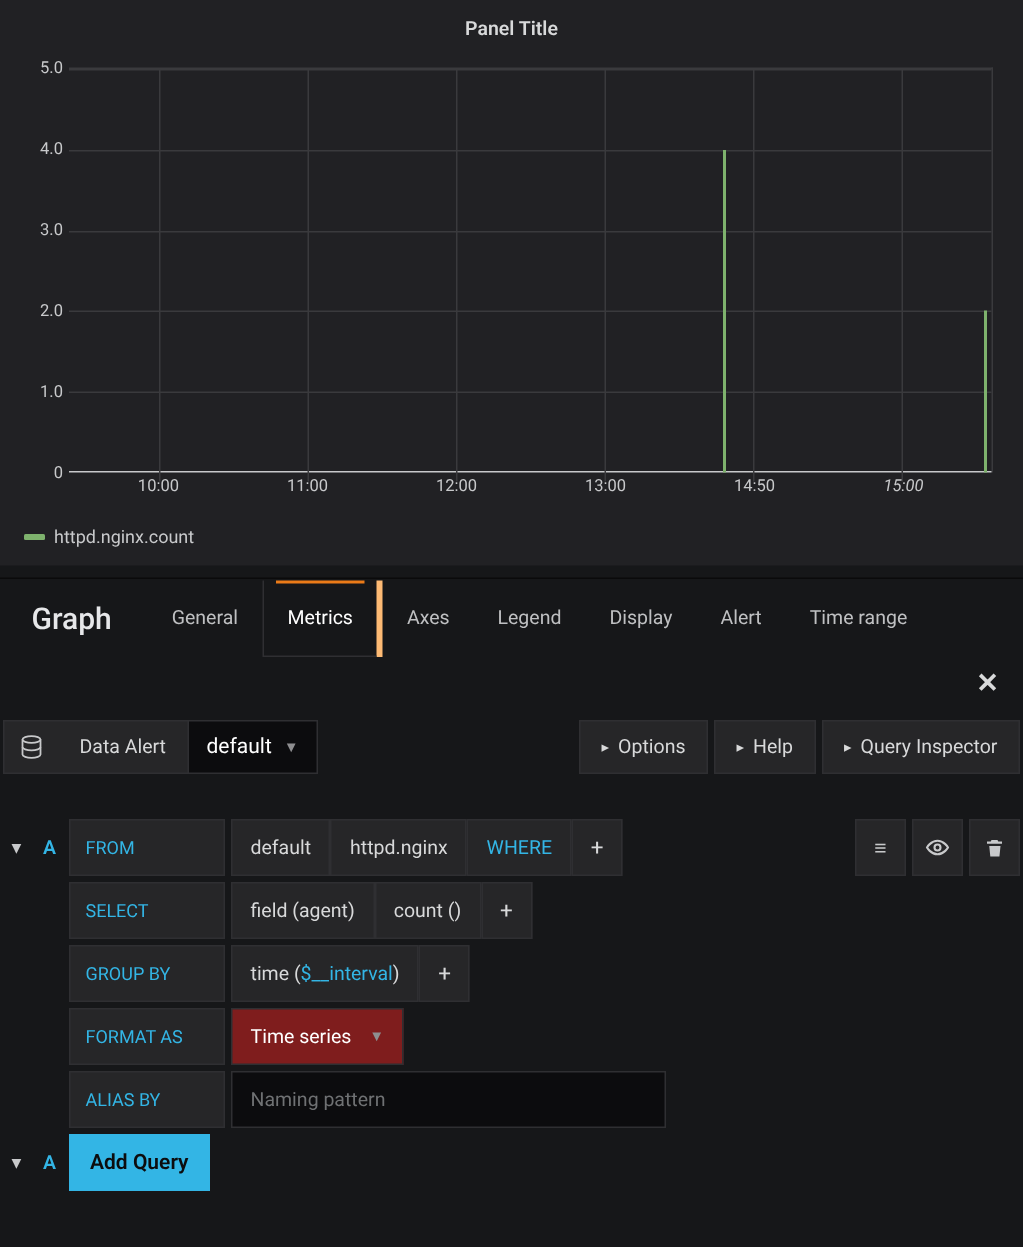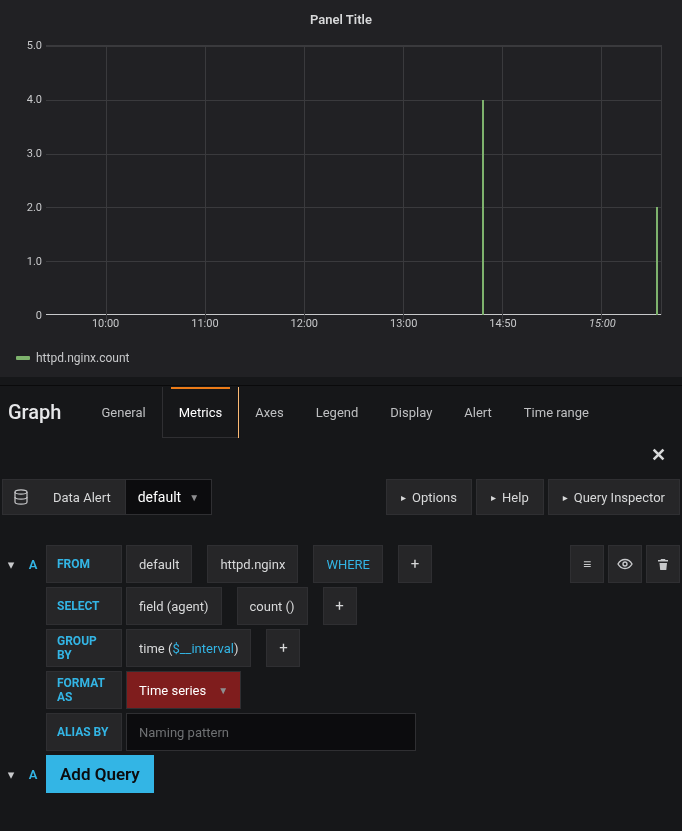--- a/index.html
+++ b/index.html
@@ -11,55 +11,55 @@
 .y-tick{position:absolute;right:2px;font-size:11px;color:#c8c9cb;transform:translateY(-50%)}
 .plot{position:absolute;left:38px;right:12px;top:10px;bottom:30px;border-right:1px solid #3a3a3d;border-top:1px solid #3a3a3d}
 .plot .hgrid{position:absolute;left:0;right:0;border-top:1px solid #3a3a3d}
 .plot .vgrid{position:absolute;top:0;bottom:-6px;border-left:1px solid #3a3a3d}
 .baseline{position:absolute;left:0;right:0;bottom:0;border-top:1px solid #c8c9cb}
 .spike{position:absolute;bottom:0;width:2px;background:#7eb26d}
 .x-axis{position:absolute;left:38px;right:12px;bottom:10px;height:18px}
 .x-tick{position:absolute;font-size:11px;color:#c8c9cb;transform:translateX(-50%)}
 .legend{padding:6px 8px 0;display:flex;align-items:center;gap:6px;font-size:12px;color:#c8c9cb}
 .legend .swatch{width:14px;height:4px;background:#7eb26d;border-radius:1px}
-.tabbar{display:flex;align-items:center;padding:0 4px;background:#161719;border-top:1px solid #0a0a0b}
+.tabbar{display:flex;align-items:center;padding:0 17px;background:#161719;border-top:1px solid #0a0a0b}
 .graph-title{font-size:20px;color:#e6e7e9;font-weight:500;padding:14px 24px 14px 4px}
 .tabs{display:flex}
 .tab{padding:18px 16px;color:#bfc0c2;font-size:13px;cursor:pointer;position:relative}
 .tab.active{color:#ffffff}
 .tab.active::before{content:"";position:absolute;top:0;left:8px;right:8px;height:2px;background:#eb7b18}
 .tab.active::after{content:"";position:absolute;bottom:0;left:0;right:0;height:1px;background:#2f2f32}
-.tab.active{border-left:1px solid #2f2f32;border-right:1px solid #fdba74}
+.tab.active{border-left:1px solid #2f2f32;border-right:4px solid #fdba74}
 .closebar{display:flex;justify-content:flex-end;padding:6px 16px 14px}
 .close-x{color:#d8d9da;font-size:18px;cursor:pointer;font-weight:700}
 .ds-row{display:flex;align-items:center;background:#161719;padding:0 2px;margin-bottom:30px}
 .ds-left{display:flex;align-items:center;background:#262628;height:36px;border:1px solid #2f2f32}
 .ds-icon{width:36px;display:flex;align-items:center;justify-content:center;color:#c8c9cb}
 .ds-label{padding:0 14px;font-size:13px;color:#d8d9da}
 .ds-select{background:#0c0c0e;height:36px;padding:0 12px;display:flex;align-items:center;gap:8px;color:#ffffff;font-size:14px;border:1px solid #2f2f32;border-left:none;cursor:pointer}
 .ds-select .caret{font-size:10px;color:#8e8e90}
 .spacer{flex:1}
 .ds-btn{background:#262628;height:36px;padding:0 14px;display:flex;align-items:center;gap:6px;border:1px solid #2f2f32;margin-left:4px;cursor:pointer;color:#d8d9da;font-size:13px}
 .ds-btn .caret-r{font-size:10px}
 .query-block{padding:0 2px 4px}
 .qrow{display:flex;align-items:stretch;margin-bottom:4px;min-height:38px}
 .qhandle{width:18px;display:flex;align-items:center;justify-content:center;color:#c8c9cb;cursor:pointer}
 .qletter{width:26px;display:flex;align-items:center;justify-content:center;color:#33b5e5;font-weight:600}
-.qlabel{width:76px;background:#262628;color:#33b5e5;font-size:12px;font-weight:700;display:flex;align-items:center;padding:0 10px;border:1px solid #2f2f32}
+.qlabel{width:104px;background:#262628;color:#33b5e5;font-size:12px;font-weight:400;display:flex;align-items:center;padding:0 10px;border:1px solid #2f2f32}
 .qindent{width:44px}
-.chip{background:#262628;border:1px solid #2f2f32;padding:0 12px;height:38px;display:flex;align-items:center;color:#d8d9da;font-size:13px;margin-left:15px;cursor:pointer}
+.chip{background:#262628;border:1px solid #2f2f32;padding:0 12px;height:38px;display:flex;align-items:center;color:#d8d9da;font-size:13px;margin-left:0;cursor:pointer}
 .chip.first{margin-left:4px}
 .chip .blue{color:#33b5e5}
 .chip.plus{width:34px;justify-content:center;padding:0;font-size:15px;color:#d8d9da}
 .chip.dark{background:#7f1d1d;color:#fff}
 .qactions{margin-left:auto;display:flex;gap:4px}
 .qaction{width:34px;height:38px;background:#262628;border:1px solid #2f2f32;display:flex;align-items:center;justify-content:center;color:#c8c9cb;cursor:pointer;font-size:14px}
 .alias-input{background:#0c0c0e;border:1px solid #2f2f32;height:38px;color:#d8d9da;padding:0 12px;font-size:13px;width:290px;margin-left:4px}
 .alias-input::placeholder{color:#6f7173}
-.addq{background:#33b5e5;color:#0c0c0e;font-weight:600;height:38px;padding:0 14px;display:flex;align-items:center;cursor:pointer;font-size:17px}
+.addq{background:#33b5e5;color:#0c0c0e;font-weight:600;height:38px;padding:0 14px;display:flex;align-items:center;cursor:pointer;font-size:14px}
 svg{display:block}
 </style>
 </head>
 <body>
 
 <div class="panel">
   <div class="panel-title">Panel Title</div>
   <div class="chart-area">
     <div class="y-axis" id="y-axis">
         <div class="y-tick" style="top: 100%;">0</div>

